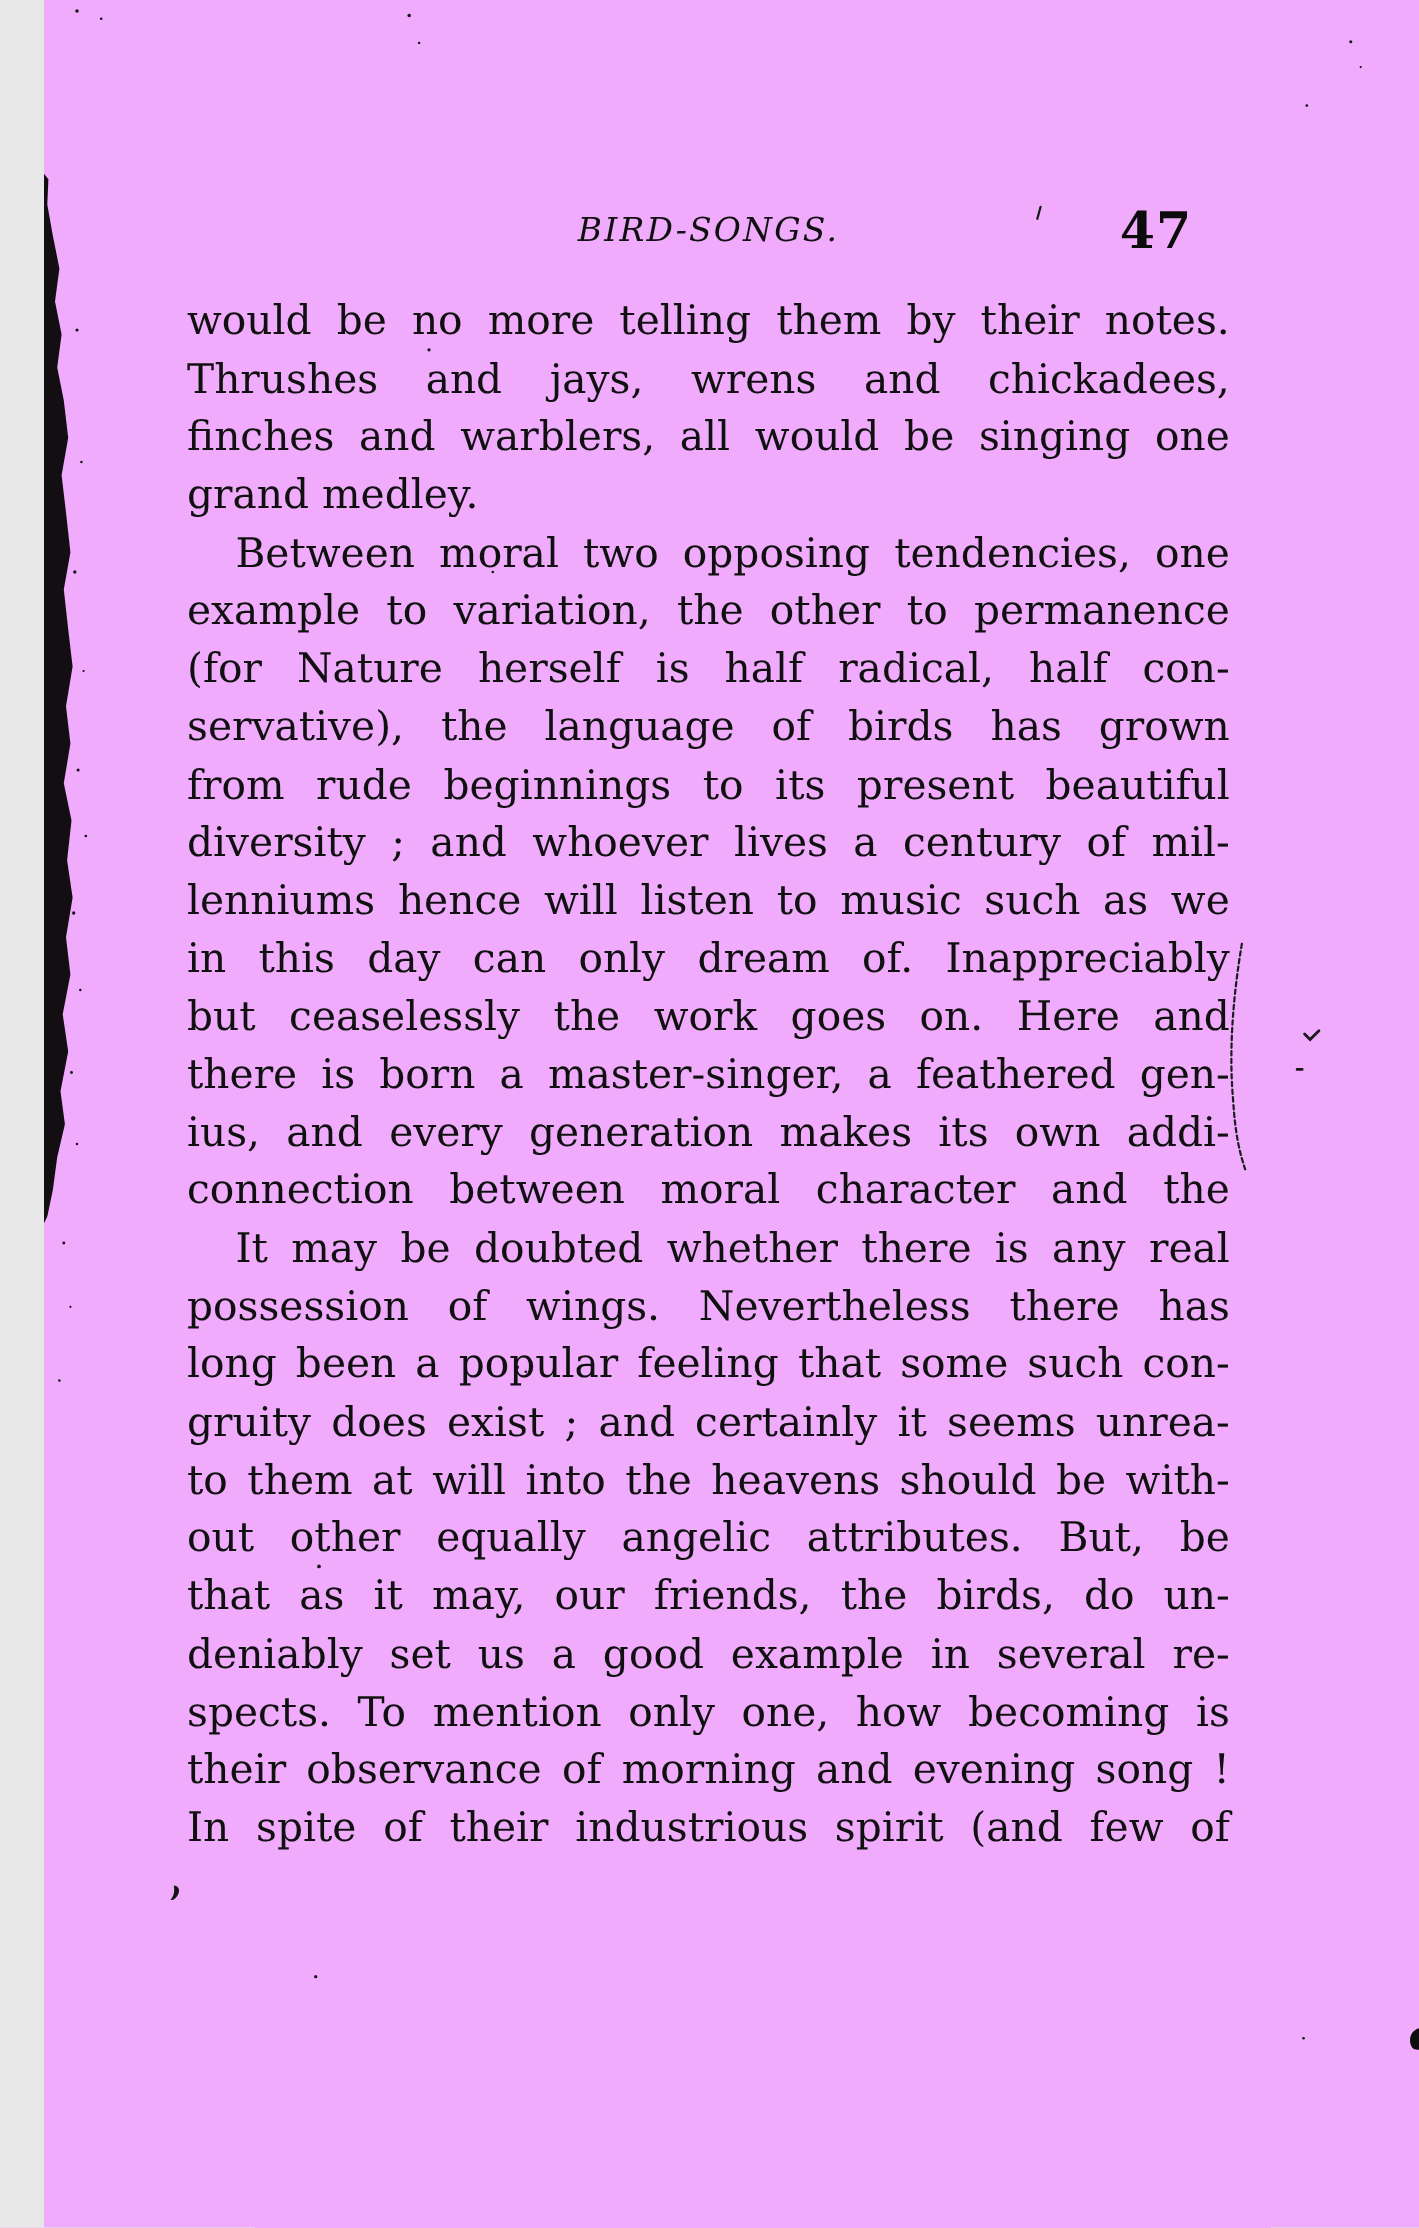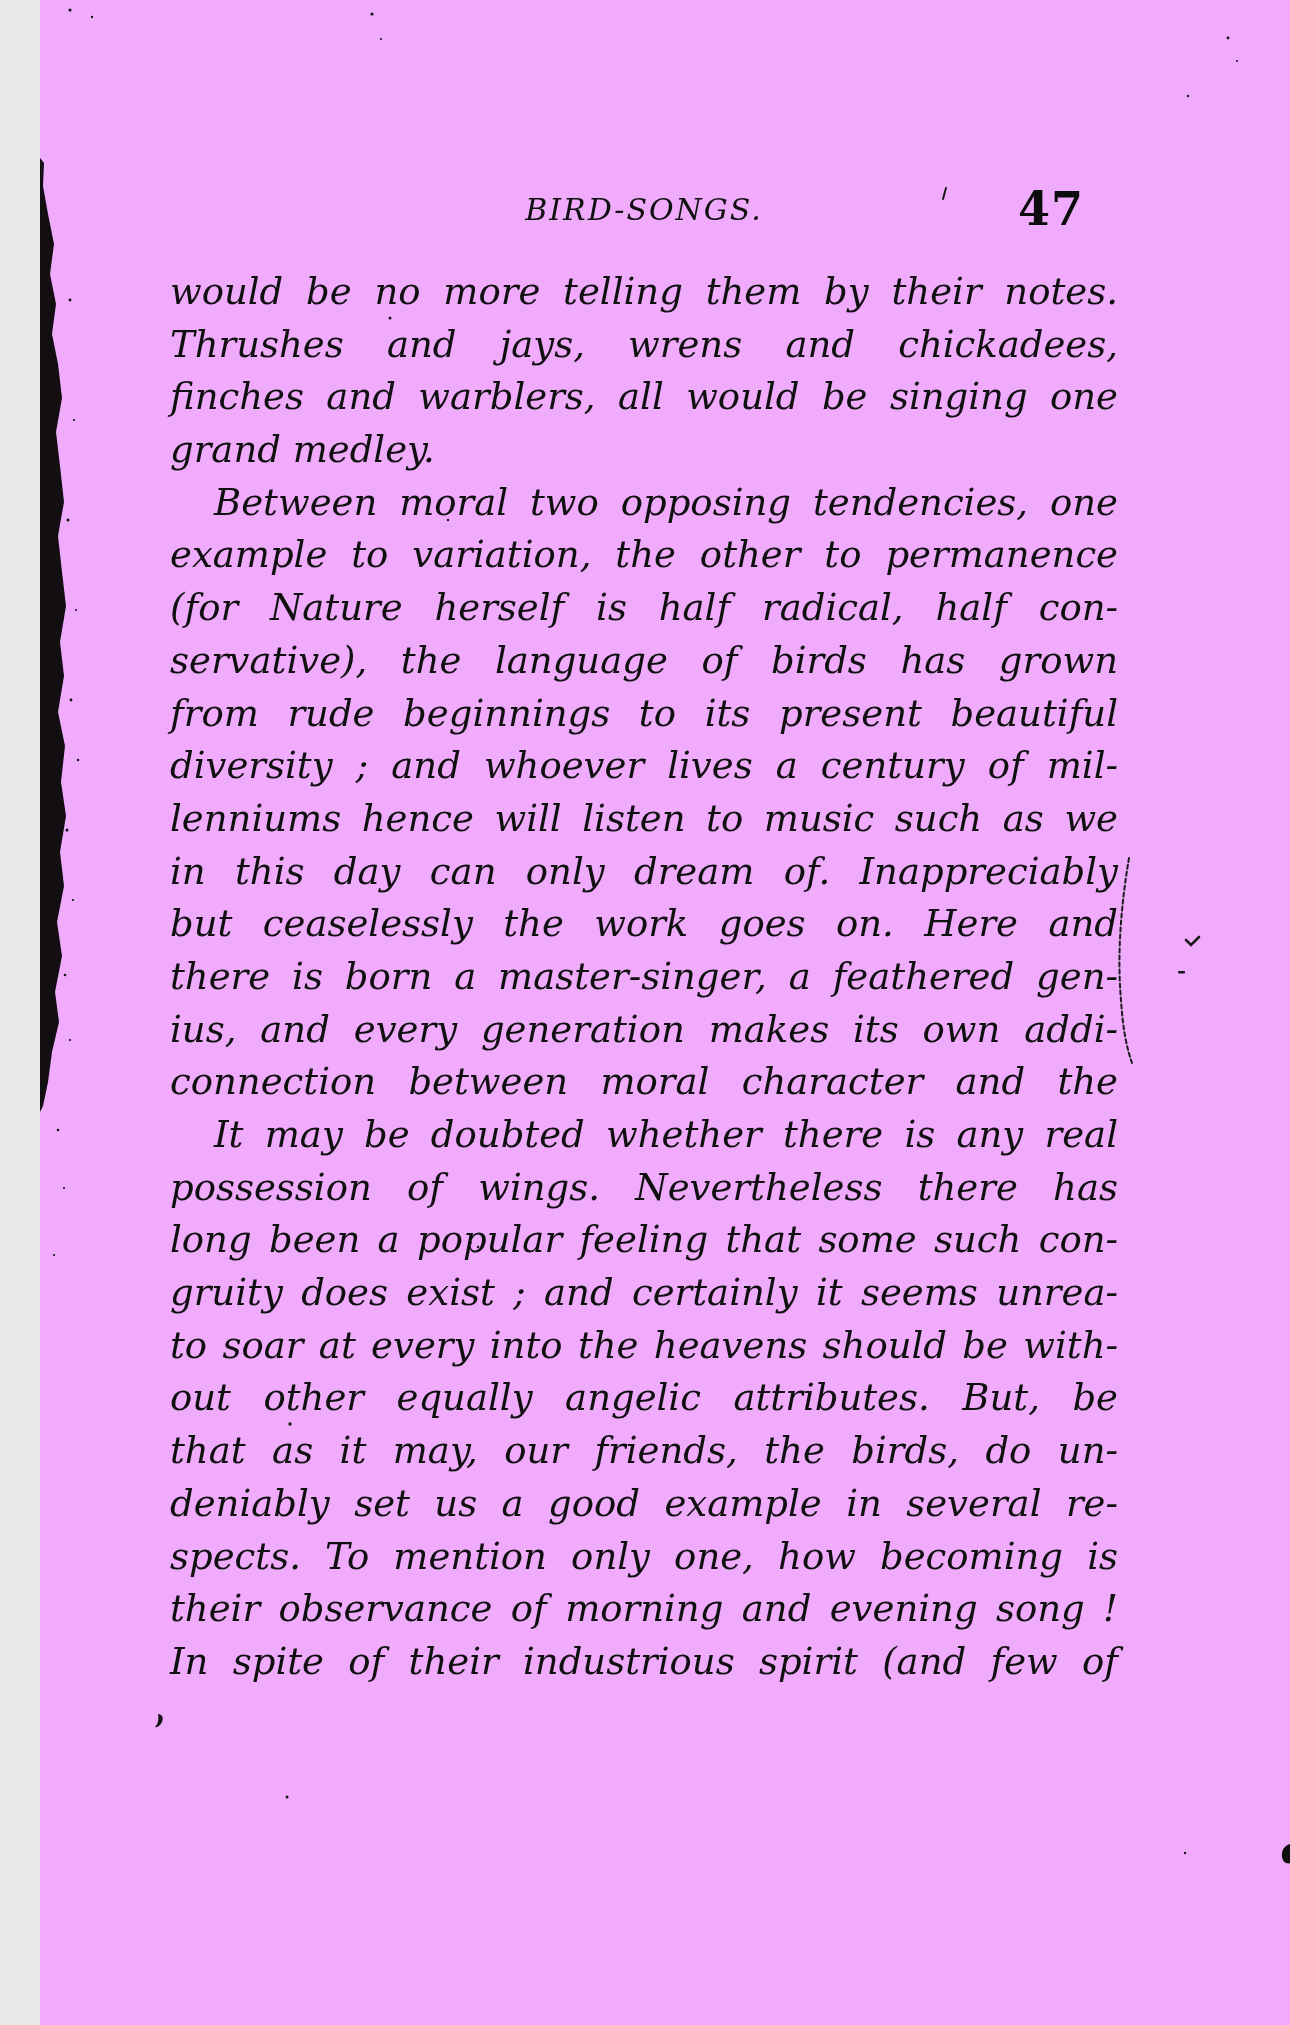--- a/index.html
+++ b/index.html
@@ -52,21 +52,20 @@
     font-size: 37px;
     line-height: 52.7px;
   }
   .line {
     text-align: justify;
     text-align-last: justify;
     -moz-text-align-last: justify;
     text-justify: inter-word;
     height: 52.7px;
     white-space: normal;
-    font-style: italic;
   }
   .line.indent {
     text-indent: 44px;
   }
   .line.para-end {
     text-align-last: left;
     -moz-text-align-last: left;
   }
   .artifact-layer {
     position: absolute;
@@ -152,21 +151,21 @@
       <div class="line">lenniums hence will listen to music such as we</div>
       <div class="line">in this day can only dream of.  Inappreciably</div>
       <div class="line">but ceaselessly the work goes on.  Here and</div>
       <div class="line">there is born a master-singer, a feathered gen-</div>
       <div class="line">ius, and every generation makes its own addi-</div>
       <div class="line">connection between moral character and the</div>
       <div class="line indent">It may be doubted whether there is any real</div>
       <div class="line">possession of wings.  Nevertheless there has</div>
       <div class="line">long been a popular feeling that some such con-</div>
       <div class="line">gruity does exist ; and certainly it seems unrea-</div>
-      <div class="line">to soar at every into the heavens should be with-</div>
+      <div class="line">to them at will into the heavens should be with-</div>
       <div class="line">out other equally angelic attributes.  But, be</div>
       <div class="line">that as it may, our friends, the birds, do un-</div>
       <div class="line">deniably set us a good example in several re-</div>
       <div class="line">spects.  To mention only one, how becoming is</div>
       <div class="line">their observance of morning and evening song !</div>
       <div class="line">In spite of their industrious spirit (and few of</div>
     </main>
 
 </div>
 

